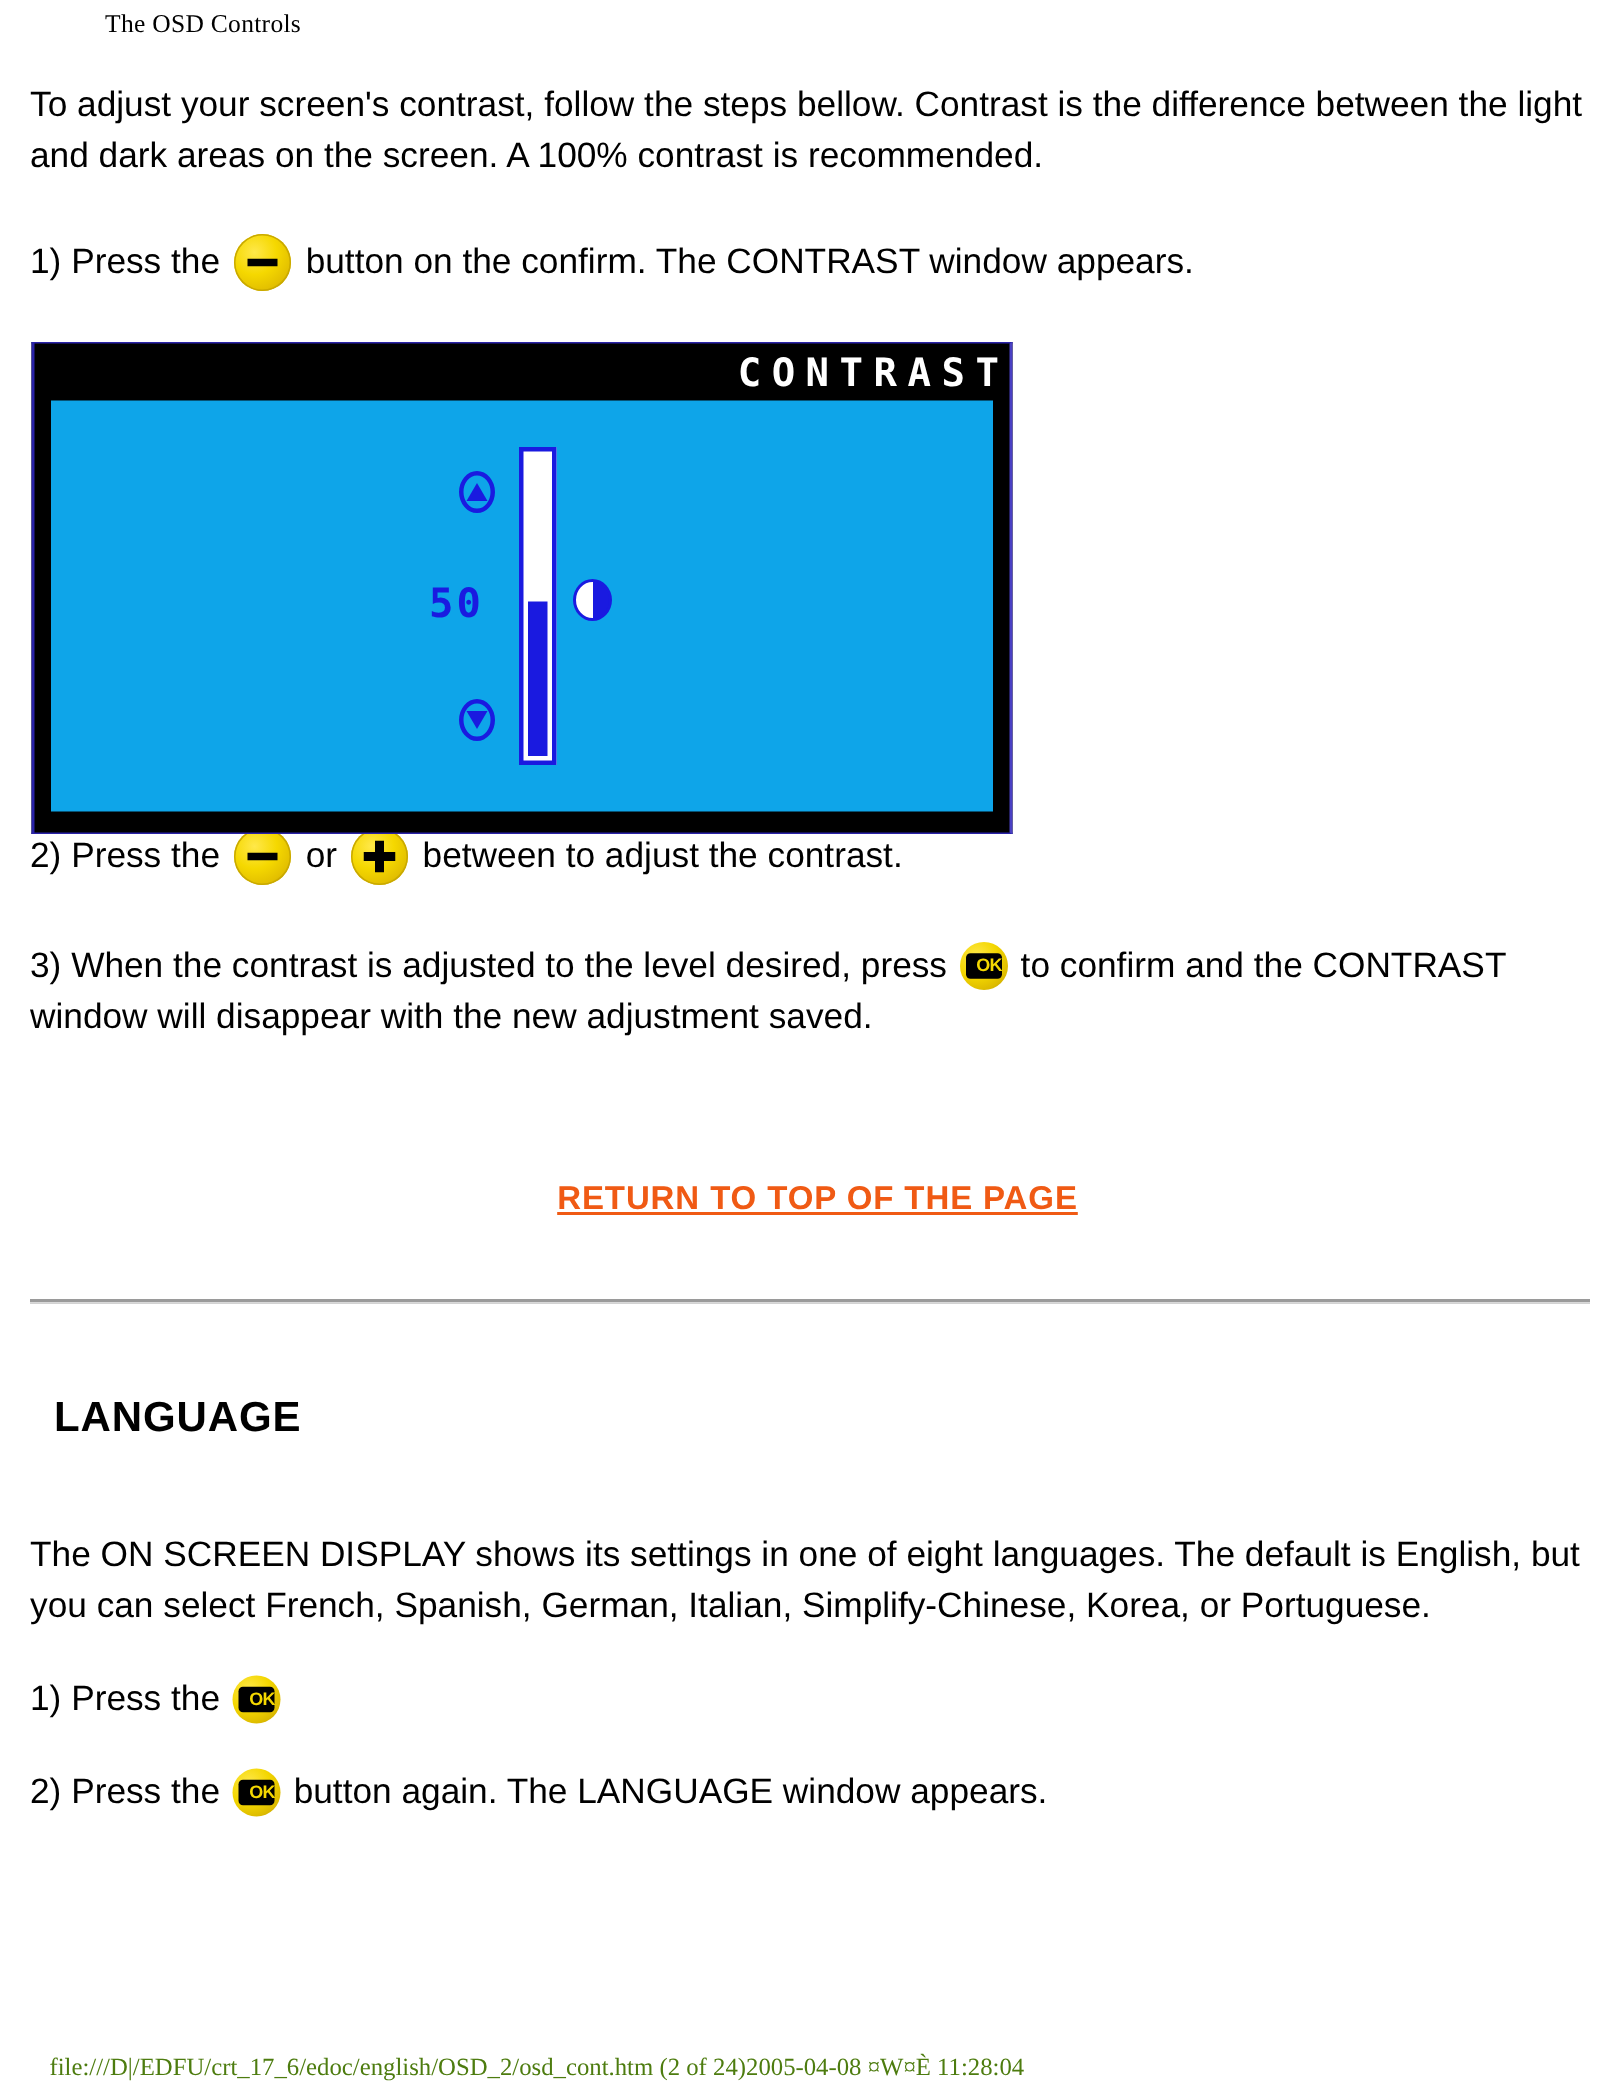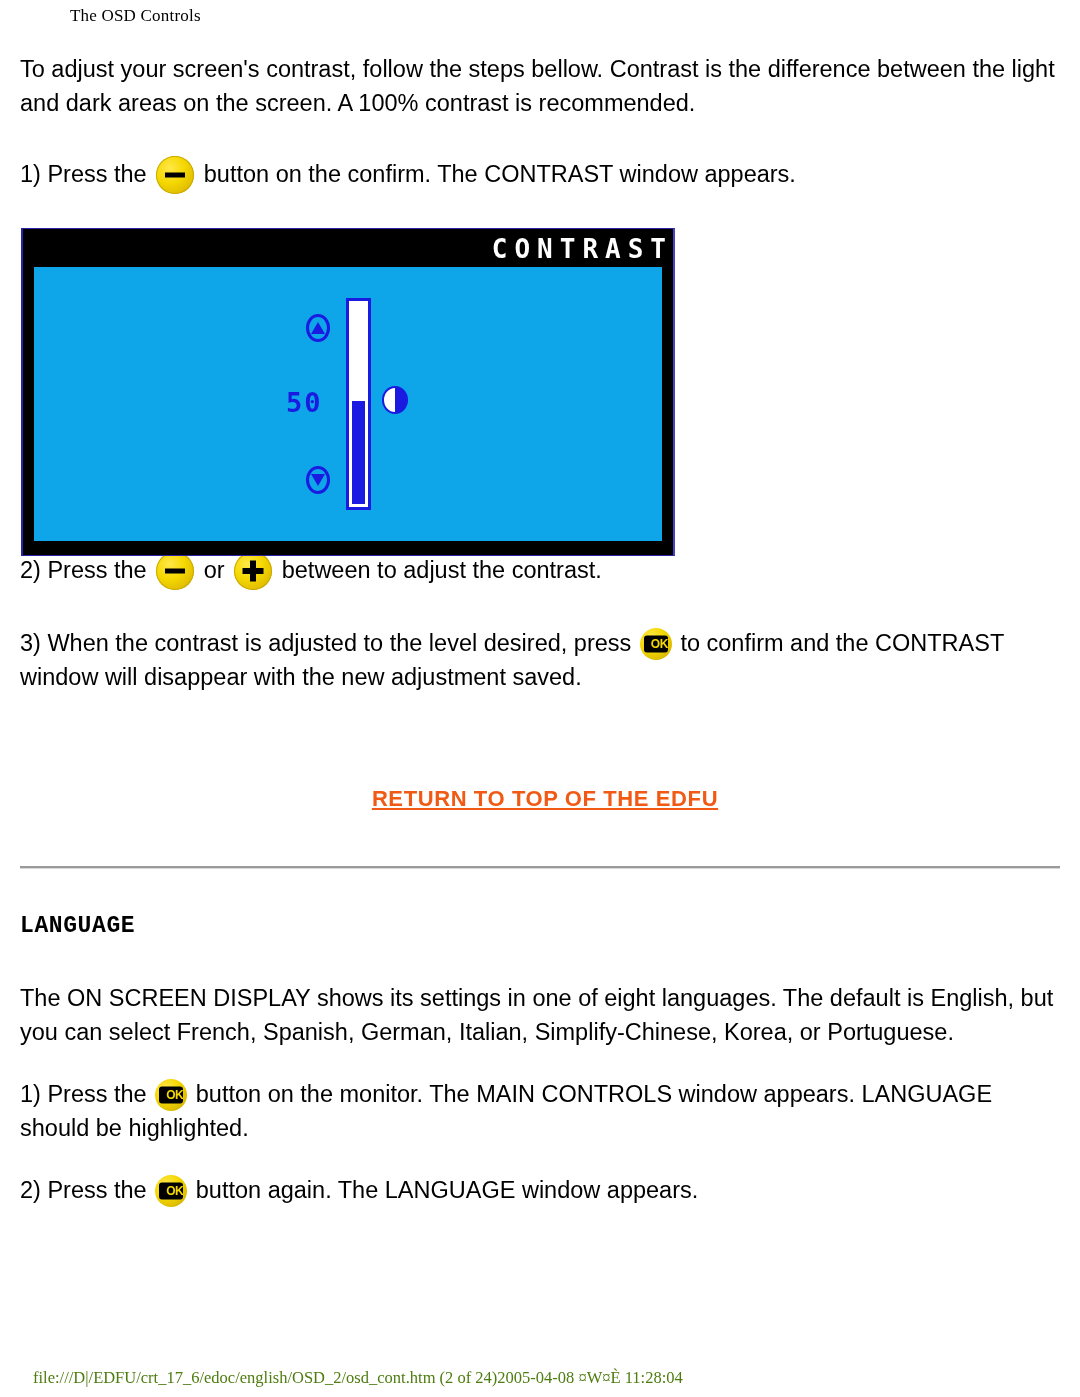--- a/index.html
+++ b/index.html
@@ -247,25 +247,25 @@
   .divider {
     height: 2px;
     background: #9a9a9a;
     border-bottom: 1px solid #d8d8d8;
     margin: 0;
     width: 1040px;
   }
 
   
   h2.section-heading {
-    margin: 0;
-    font-size: 23px;
+    margin: 16px;
+    font-size: 28px;
     font-weight: bold;
     letter-spacing: 0.6px;
-    font-family: Liberation Mono, monospace;
+    font-family: Liberation Sans, sans-serif;
     color: #000;
   }
 
   
   .footer {
     position: absolute;
     left: 33px;
     top: 1368px;
     font-family: "Liberation Serif", serif;
     font-size: 16.5px;
@@ -315,21 +315,21 @@
     <span>3) When the contrast is adjusted to the level desired, press</span>
     <span class="btn-ok">
       <span class="ok-plate">OK</span>
     </span>
     <span>to confirm and the CONTRAST window will disappear with the new adjustment saved.</span>
   </p>
 
   <div style="height:86px"></div>
 
   <div class="return-link-row">
-    <a class="return-link">RETURN TO TOP OF THE EDFU</a>
+    <a class="return-link">RETURN TO TOP OF THE PAGE</a>
   </div>
 
   <div style="height:54px"></div>
 
   <div class="divider"></div>
 
   <div style="height:44px"></div>
 
   <h2 class="section-heading">LANGUAGE</h2>
 
@@ -337,21 +337,20 @@
 
   <p class="body-text">The ON SCREEN DISPLAY shows its settings in one of eight languages. The default is English, but you can select French, Spanish, German, Italian, Simplify-Chinese, Korea, or Portuguese.</p>
 
   <div class="spacer-md"></div>
 
   <p class="body-text">
     <span>1) Press the</span>
     <span class="btn-ok">
       <span class="ok-plate">OK</span>
     </span>
-    <span>button on the monitor. The MAIN CONTROLS window appears. LANGUAGE should be highlighted.</span>
   </p>
 
   <div class="spacer-md"></div>
 
   <p class="body-text">
     <span>2) Press the</span>
     <span class="btn-ok">
       <span class="ok-plate">OK</span>
     </span>
     <span>button again. The LANGUAGE window appears.</span>

